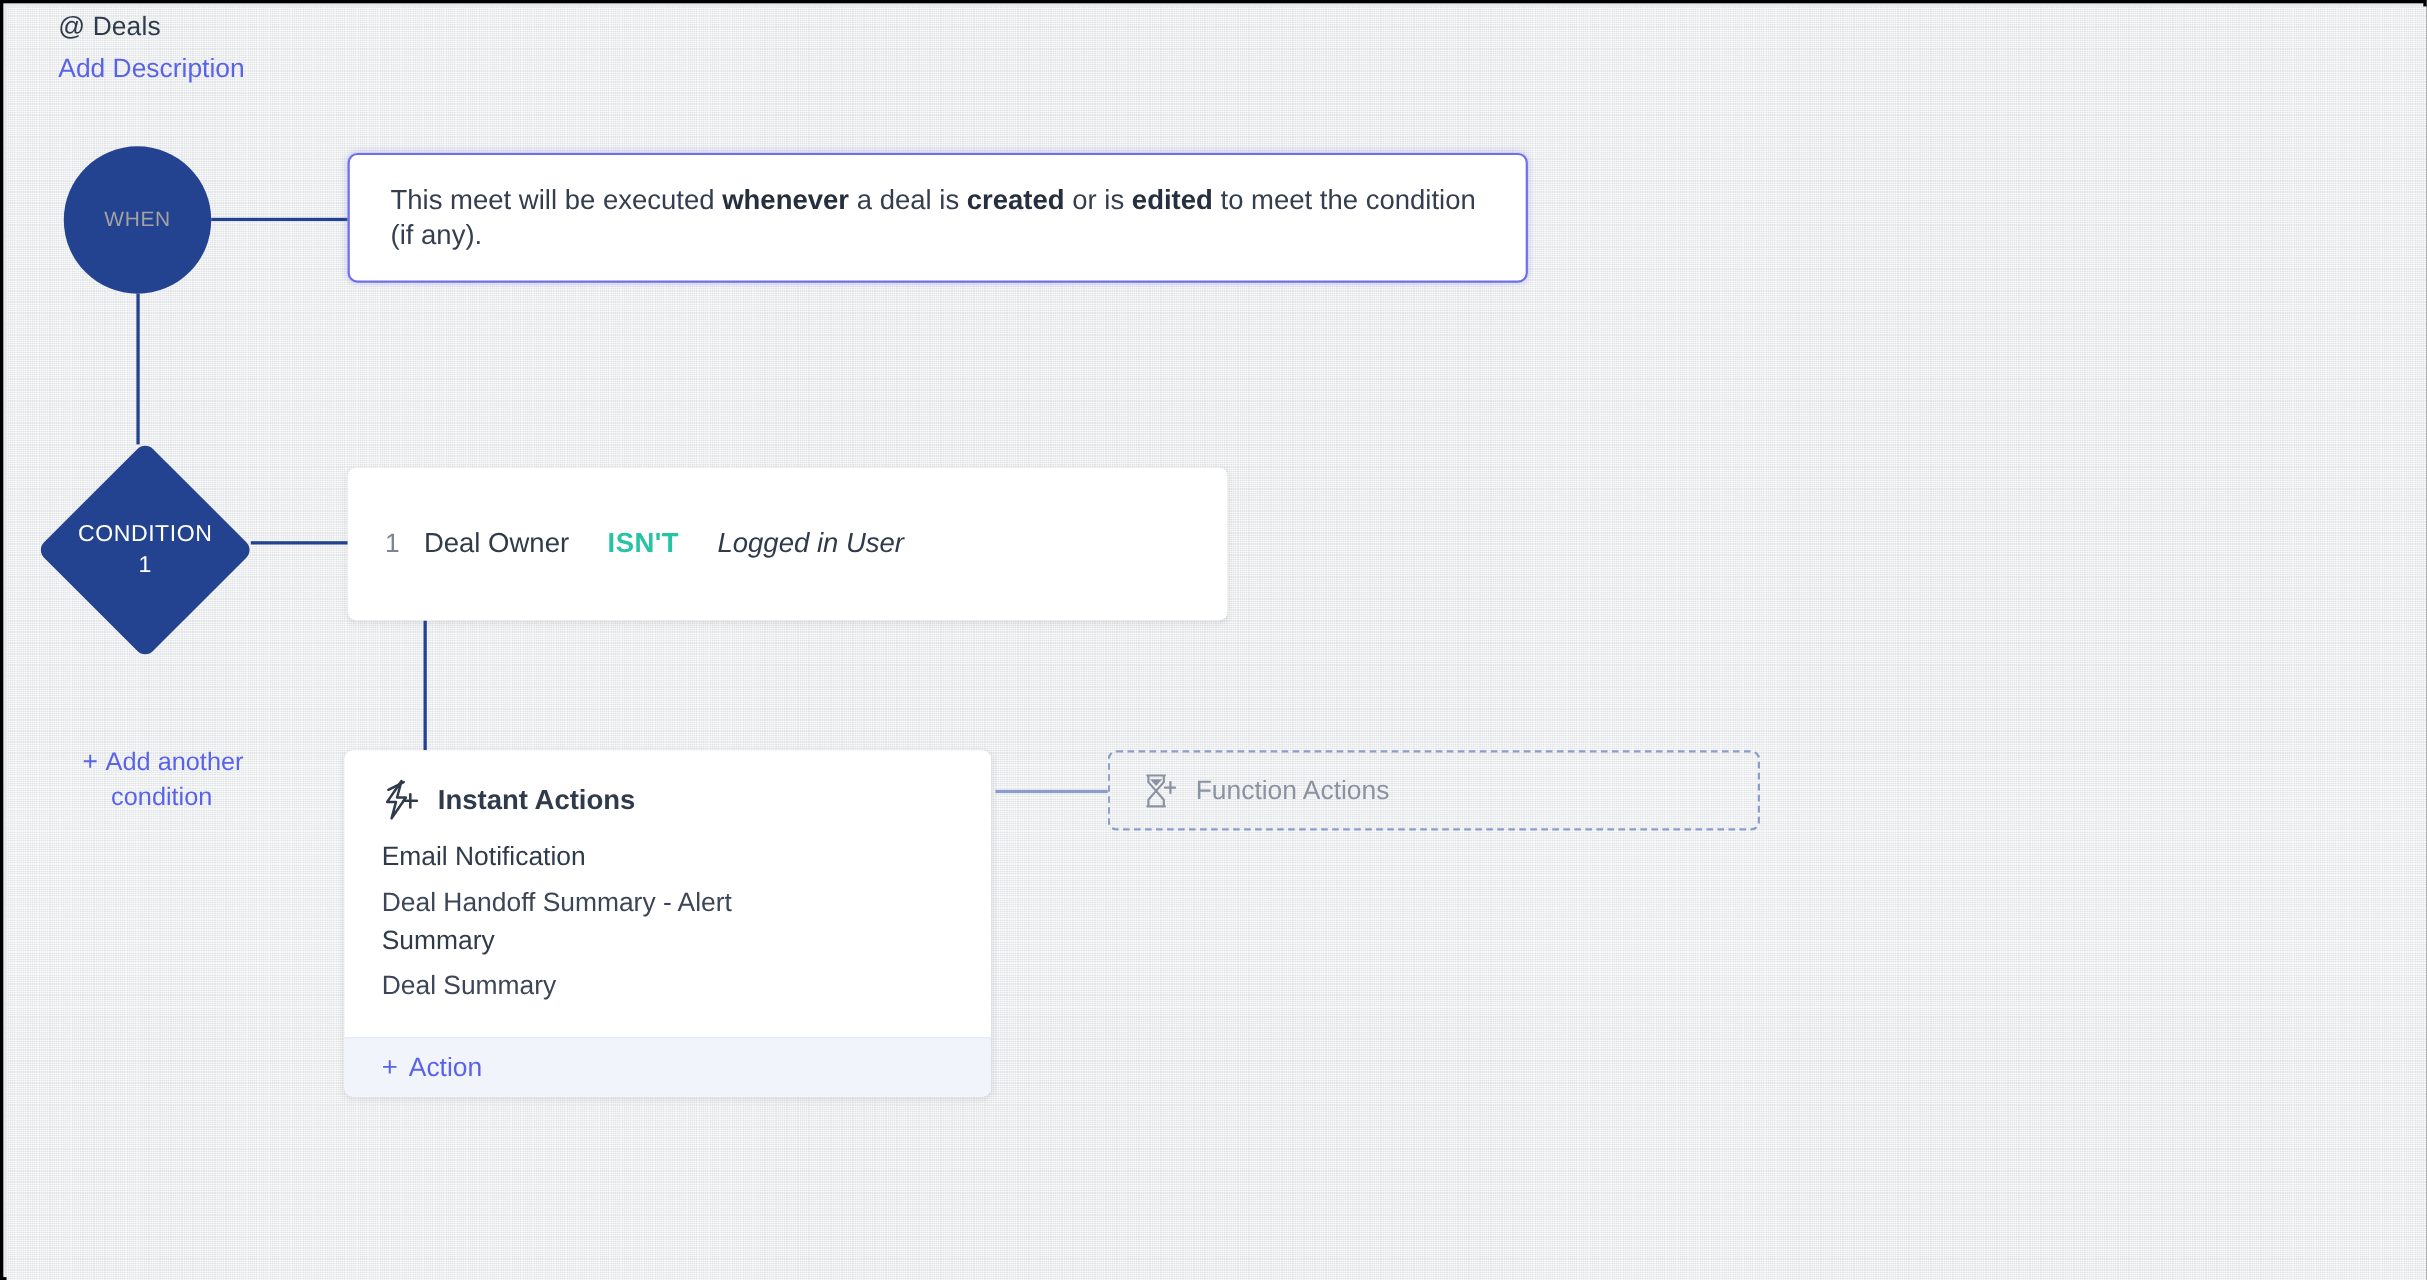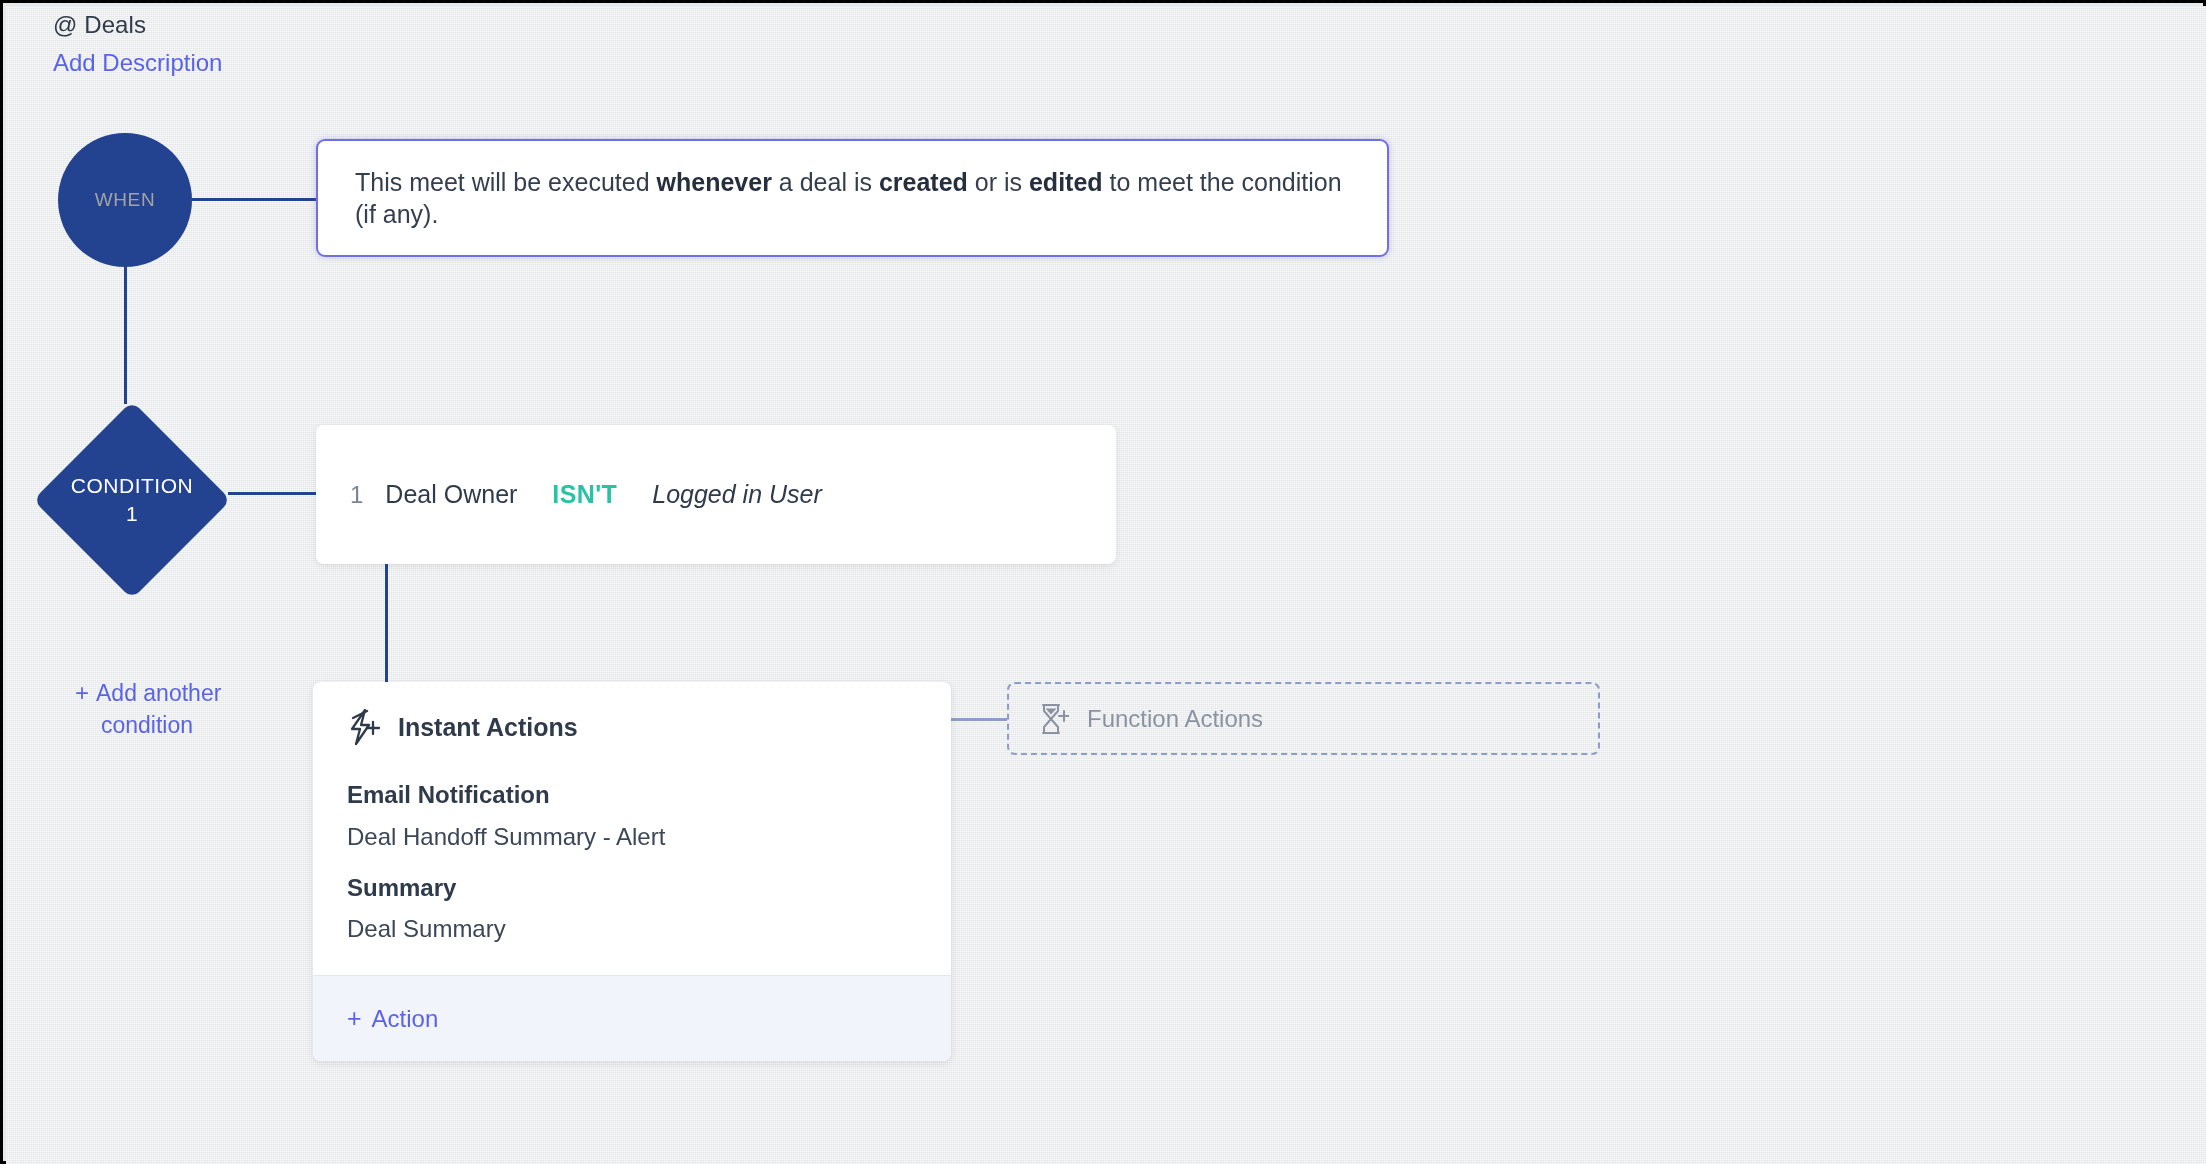--- a/index.html
+++ b/index.html
@@ -221,55 +221,54 @@
   .add-cond .plus {
     margin-right: 7px;
     font-size: 24px;
   }
 
   
   .actions-card {
     position: absolute;
     left: 307px;
     top: 676px;
-    width: 638px;
+    width: 588px;
     background: #ffffff;
     border-radius: 8px;
     box-shadow: 0 2px 7px rgba(40,50,70,0.12);
     overflow: hidden;
   }
   .actions-head {
     display: flex;
     align-items: center;
     padding: 26px 34px 10px 34px;
   }
   .ia-icon { width: 34px; height: 38px; margin-right: 17px; flex: none; }
   .actions-title {
     font-size: 25px;
     font-weight: bold;
     color: #2f3a4a;
   }
   .actions-body { padding: 6px 34px 28px 34px; }
   .act-type {
     font-size: 24px;
-    font-weight: bold;
+    font-weight: normal;
     color: #2f3a4a;
-    margin-top: 16px;
     line-height: 1.45;
   }
   .act-name {
     font-size: 24px;
     color: #3c4657;
     margin-top: 7px;
     line-height: 1.45;
   }
   .actions-foot {
     border-top: 1px solid #e3e6f3;
     background: #f2f4fc;
-    padding: 28px 34px;
+    padding: 12px 34px;
     font-size: 24px;
     color: #5a63e8;
     cursor: pointer;
   }
   .actions-foot .plus { margin-right: 10px; font-size: 25px; }
 
   
   .conn-actions-sched {
     position: absolute;
     left: 899px;

